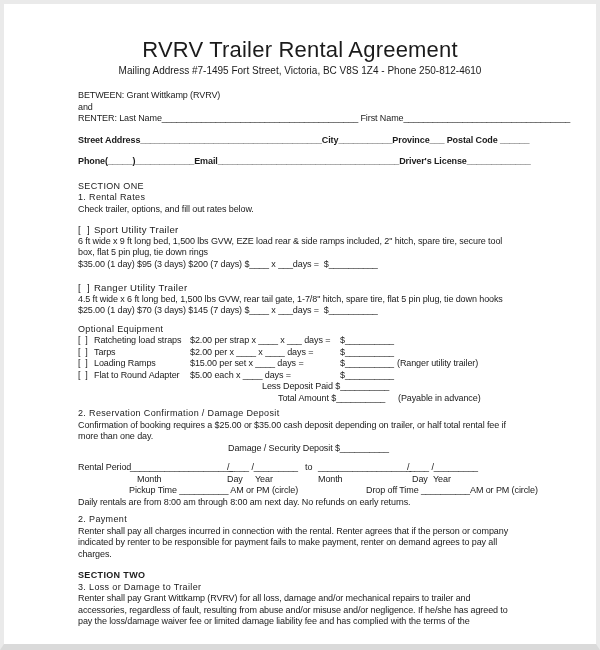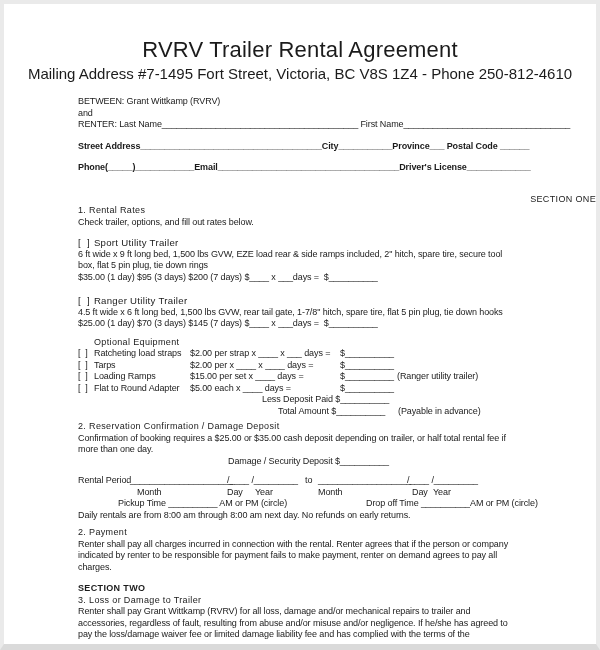--- a/index.html
+++ b/index.html
@@ -9,32 +9,32 @@
     box-sizing:border-box;
     background:#ffffff;
     border:4px solid #eaeaea;
     border-bottom:6px solid #dadada;
     overflow:hidden;
     font-family:"Liberation Sans", sans-serif;
     color:#1b1b1b;
   }
   .hdr { text-align:center; padding-top:33px; }
   .title { font-size:22px; font-weight:400; margin:0; letter-spacing:0.2px; }
-  .subtitle { font-size:15px; margin-top:2px; }
+  .subtitle { font-size:10px; margin-top:2px; }
 
   .content { padding:14px 0 0 74px; font-size:9px; line-height:11.5px; letter-spacing:-0.1px; }
   .line { white-space:pre; }
   .heading { letter-spacing:0.35px; }
   .t-head { letter-spacing:0.3px; font-size:9.6px; display:flex; }
   .cb { white-space:pre; }
   .t-head .cb { margin-right:4px; }
 
-  .mt4{margin-top:4px;} .mt6{margin-top:6px;} .mt7{margin-top:7px;margin-left:16px;}
+  .mt4{margin-top:4px;} .mt6{margin-top:6px;} .mt7{margin-top:7px;}
   .mt8{margin-top:8px;} .mt9{margin-top:9px;} .mt10{margin-top:10px;font-weight:bold;}
-  .mt12{margin-top:12px;} .mt13{margin-top:20px;text-align:right;}
+  .mt12{margin-top:12px;} .mt13{margin-top:13px;}
 
   .para > div { white-space:pre; }
 
   .equip-row { display:grid; grid-template-columns:16px 96px 150px 57px auto; }
   .equip-row > span { white-space:pre; }
 
   .rel { position:relative; height:11.5px; }
   .rel > span { position:absolute; top:0; white-space:pre; }
 
   .dep-pos   { left:150px; }
@@ -49,21 +49,21 @@
   .rp-blank2 { left:240px; }
   .rp-grp2   { left:329px; }
 
   .sub-m1 { left:59px; }
   .sub-d1 { left:149px; }
   .sub-y1 { left:177px; }
   .sub-m2 { left:240px; }
   .sub-d2 { left:334px; }
   .sub-y2 { left:355px; }
 
-  .pickup-pos  { left:0;padding-left:40px; }
+  .pickup-pos  { left:11px;padding-left:40px; }
   .dropoff-pos { left:240px;padding-left:48px; }
 </style>
 </head>
 <body>
 
 <div class="page">
 
   <div class="hdr">
     <h1 class="title">RVRV Trailer Rental Agreement</h1>
     <div class="subtitle">Mailing Address #7-1495 Fort Street, Victoria, BC V8S 1Z4 - Phone 250-812-4610</div>

